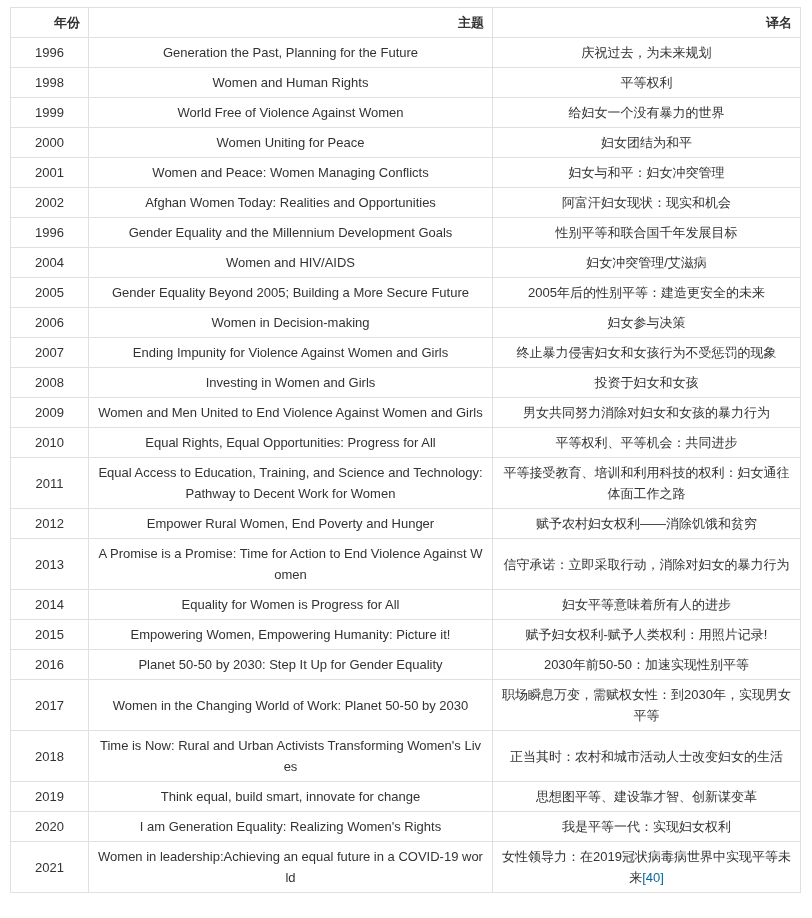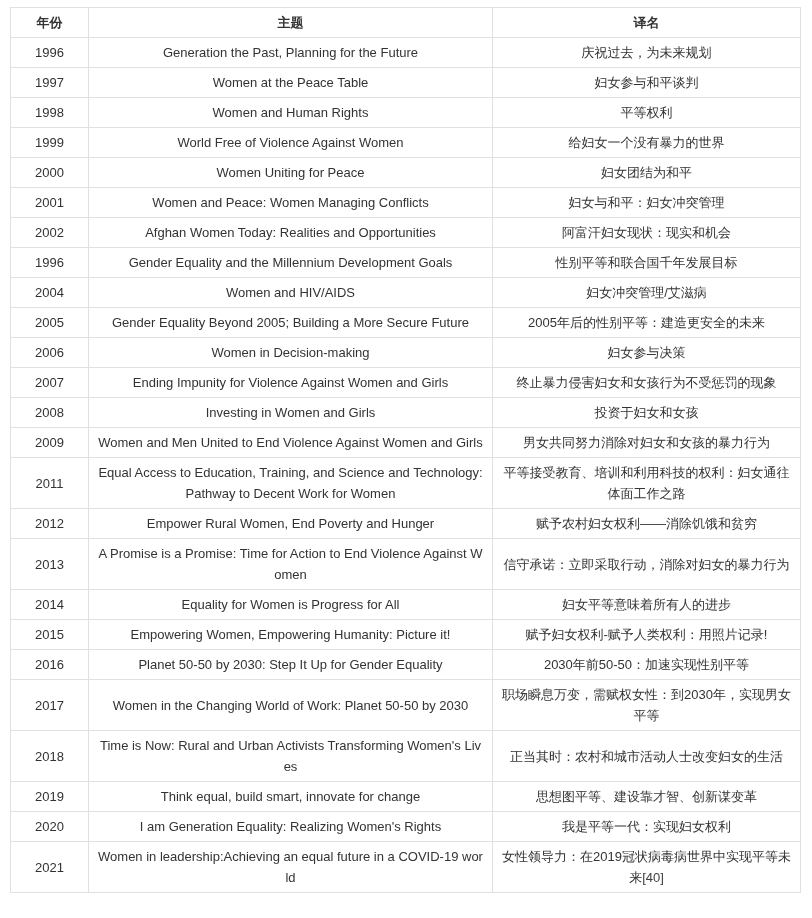--- a/index.html
+++ b/index.html
@@ -24,26 +24,27 @@
     vertical-align: middle;
     font-size: 13px;
     color: #333333;
     padding: 4px 8px;
     line-height: 21px;
     word-break: break-all;
   }
   table.themes th {
     font-weight: bold;
     color: #333333;
+    text-align: right;
   }
   .col-year { width: 78px; }
   .col-theme { width: 404px; }
   .col-translation { width: 308px; }
   a.ref-link {
-    color: #404040;
+    color: #0369a1;
     text-decoration: none;
     cursor: pointer;
   }
 </style>
 </head>
 <body>
 
 <table class="themes">
   <colgroup>
     <col class="col-year">
@@ -57,25 +58,20 @@
       <th>译名</th>
     </tr>
   </thead>
   <tbody>
   <tr>
     <td>1996</td>
     <td>Generation the Past, Planning for the Future</td>
     <td><span>庆祝过去，为未来规划</span></td>
   </tr>
 
-  <tr>
-    <td>1997</td>
-    <td>Women at the Peace Table</td>
-    <td><span>妇女参与和平谈判</span></td>
-  </tr>
 
   <tr>
     <td>1998</td>
     <td>Women and Human Rights</td>
     <td><span>平等权利</span></td>
   </tr>
 
   <tr>
     <td>1999</td>
     <td>World Free of Violence Against Women</td>
@@ -135,20 +131,25 @@
     <td>Investing in Women and Girls</td>
     <td><span>投资于妇女和女孩</span></td>
   </tr>
 
   <tr>
     <td>2009</td>
     <td>Women and Men United to End Violence Against Women and Girls</td>
     <td><span>男女共同努力消除对妇女和女孩的暴力行为</span></td>
   </tr>
 
+  <tr>
+    <td>2010</td>
+    <td>Equal Rights, Equal Opportunities: Progress for All</td>
+    <td><span>平等权利、平等机会：共同进步</span></td>
+  </tr>
 
   <tr>
     <td>2011</td>
     <td>Equal Access to Education, Training, and Science and Technology: Pathway to Decent Work for Women</td>
     <td><span>平等接受教育、培训和利用科技的权利：妇女通往体面工作之路</span></td>
   </tr>
 
   <tr>
     <td>2012</td>
     <td>Empower Rural Women, End Poverty and Hunger</td>

